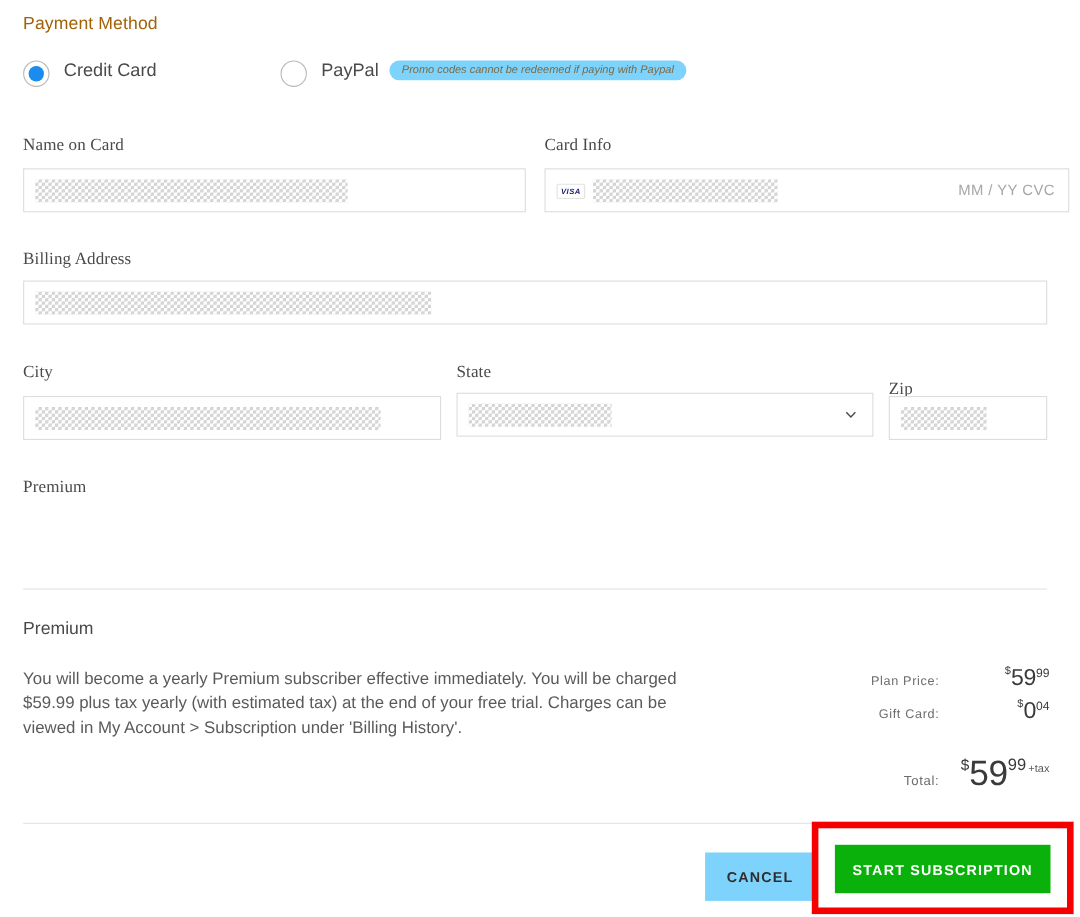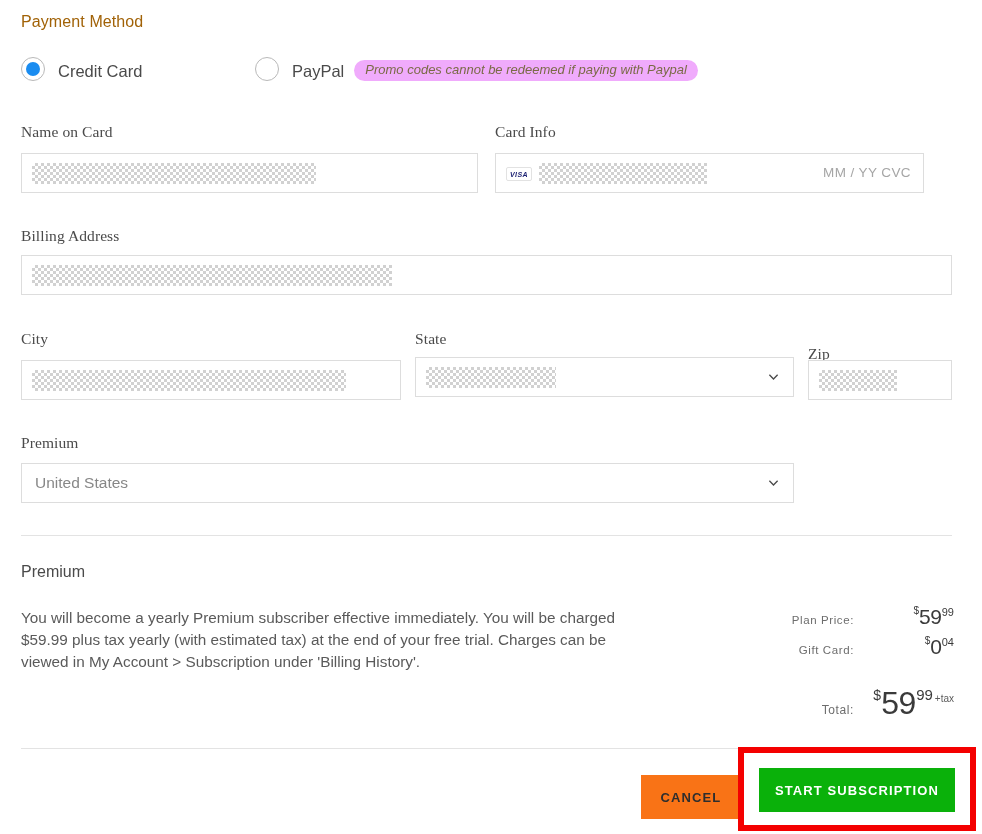--- a/index.html
+++ b/index.html
@@ -37,44 +37,44 @@
       linear-gradient(45deg, #c9c9c9 25%, transparent 25%, transparent 75%, #c9c9c9 75%),
       linear-gradient(45deg, #c9c9c9 25%, transparent 25%, transparent 75%, #c9c9c9 75%);
     background-size: 6px 6px;
     background-position: 0 0, 3px 3px;
     opacity: .85;
   }
 
   
   .pm-label { position: absolute; left: 21px; top: 13px; }
 
-  .radio-row { position: absolute; top: 55px; height: 26px; display: flex; align-items: flex-end; }
+  .radio-row { position: absolute; top: 55px; height: 26px; display: flex; align-items: flex-start; }
   .radio-row.cc { left: 21px; }
   .radio-row.pp { left: 255px; }
 
   .radio {
     width: 24px; height: 24px; border-radius: 50%;
     border: 1px solid #b9b9b9; background: #fff;
     box-sizing: border-box; position: relative; flex: none;
   }
   .radio.checked { border-color: #b9b9b9; }
   .radio.checked::after {
     content: "";
     position: absolute; left: 4px; top: 4px;
     width: 14px; height: 14px; border-radius: 50%;
     background: #1a8cf0;
   }
   .radio-text { font-size: 16.5px; color: #4a4a4a; margin-left: 13px; white-space: nowrap; }
 
   .promo-pill {
     margin-left: 10px;
-    background: #f0abfc;
+    background: #7dd3fc;
     border-radius: 11px;
     padding: 3px 11px 4px 11px;
-    font-size: 13px;
+    font-size: 10px;
     font-style: italic;
     color: #7a6a46;
     white-space: nowrap;
     line-height: 1.1;
   }
 
   
   .input-box {
     position: absolute;
     border: 1px solid #dddddd;
@@ -88,21 +88,21 @@
     height: 21px;
   }
 
   
   .lbl-name { position: absolute; left: 21px; top: 123px; }
   .fld-name { left: 21px; top: 153px; width: 457px; }
   .fld-name .redact { width: 284px; }
 
   
   .lbl-cardinfo { position: absolute; left: 495px; top: 123px; }
-  .fld-cardinfo { left: 495px; top: 153px; width: 429px; }
+  .fld-cardinfo { left: 495px; top: 153px; width: 477px; }
   .visa {
     position: absolute; left: 10px; top: 13px;
     width: 26px; height: 14px;
     background: #fff;
     border: 1px solid #e2e2e2;
     border-radius: 2px;
     color: #1a1f71;
     font-size: 7px;
     font-weight: bold;
     font-style: italic;
@@ -186,21 +186,21 @@
   .sum-row.total .sum-label { font-size: 12px; }
   .sum-row.total .cur { font-size: 14px; vertical-align: 14px; }
   .sum-row.total .whole { font-size: 32px; }
   .sum-row.total .cents { font-size: 15px; vertical-align: 14px; }
   .taxnote { font-size: 10px; color: #5a5a5a; vertical-align: 12px; margin-left: 2px; }
 
   
   .btn-cancel {
     position: absolute; left: 641px; top: 775px;
     width: 100px; height: 44px;
-    background: #f97316; border: none;
+    background: #7dd3fc; border: none;
     color: #2e2e2e; font-size: 13px; font-weight: bold;
     letter-spacing: 1.1px;
     font-family: "Liberation Sans", sans-serif;
     cursor: pointer;
   }
   .highlight-box {
     position: absolute; left: 738px; top: 747px;
     width: 238px; height: 84px;
     border: 6px solid #f40000;
     box-sizing: border-box;
@@ -265,28 +265,20 @@
       </svg>
     </span>
   </div>
 
   <div class="field-label lbl-zip">Zip</div>
   <div class="input-box fld-zip">
     <span class="redact"></span>
   </div>
 
   <div class="field-label lbl-country">Premium</div>
-  <div class="input-box fld-country">
-    <span class="country-value">United States</span>
-    <span class="chev">
-      <svg width="11" height="11" viewBox="0 0 12 12">
-        <path d="M1.5 3.5 L6 8.2 L10.5 3.5" fill="none" stroke="#4a4a4a" stroke-width="1.4"></path>
-      </svg>
-    </span>
-  </div>
 
   <div class="divider one"></div>
   <div class="divider two"></div>
 
   <div class="plan-name">Premium</div>
   <div class="plan-desc">You will become a yearly Premium subscriber effective immediately. You will be charged $59.99 plus tax yearly (with estimated tax) at the end of your free trial. Charges can be viewed in My Account &gt; Subscription under 'Billing History'.</div>
 
   <div class="summary">
 
     <div class="sum-row">

